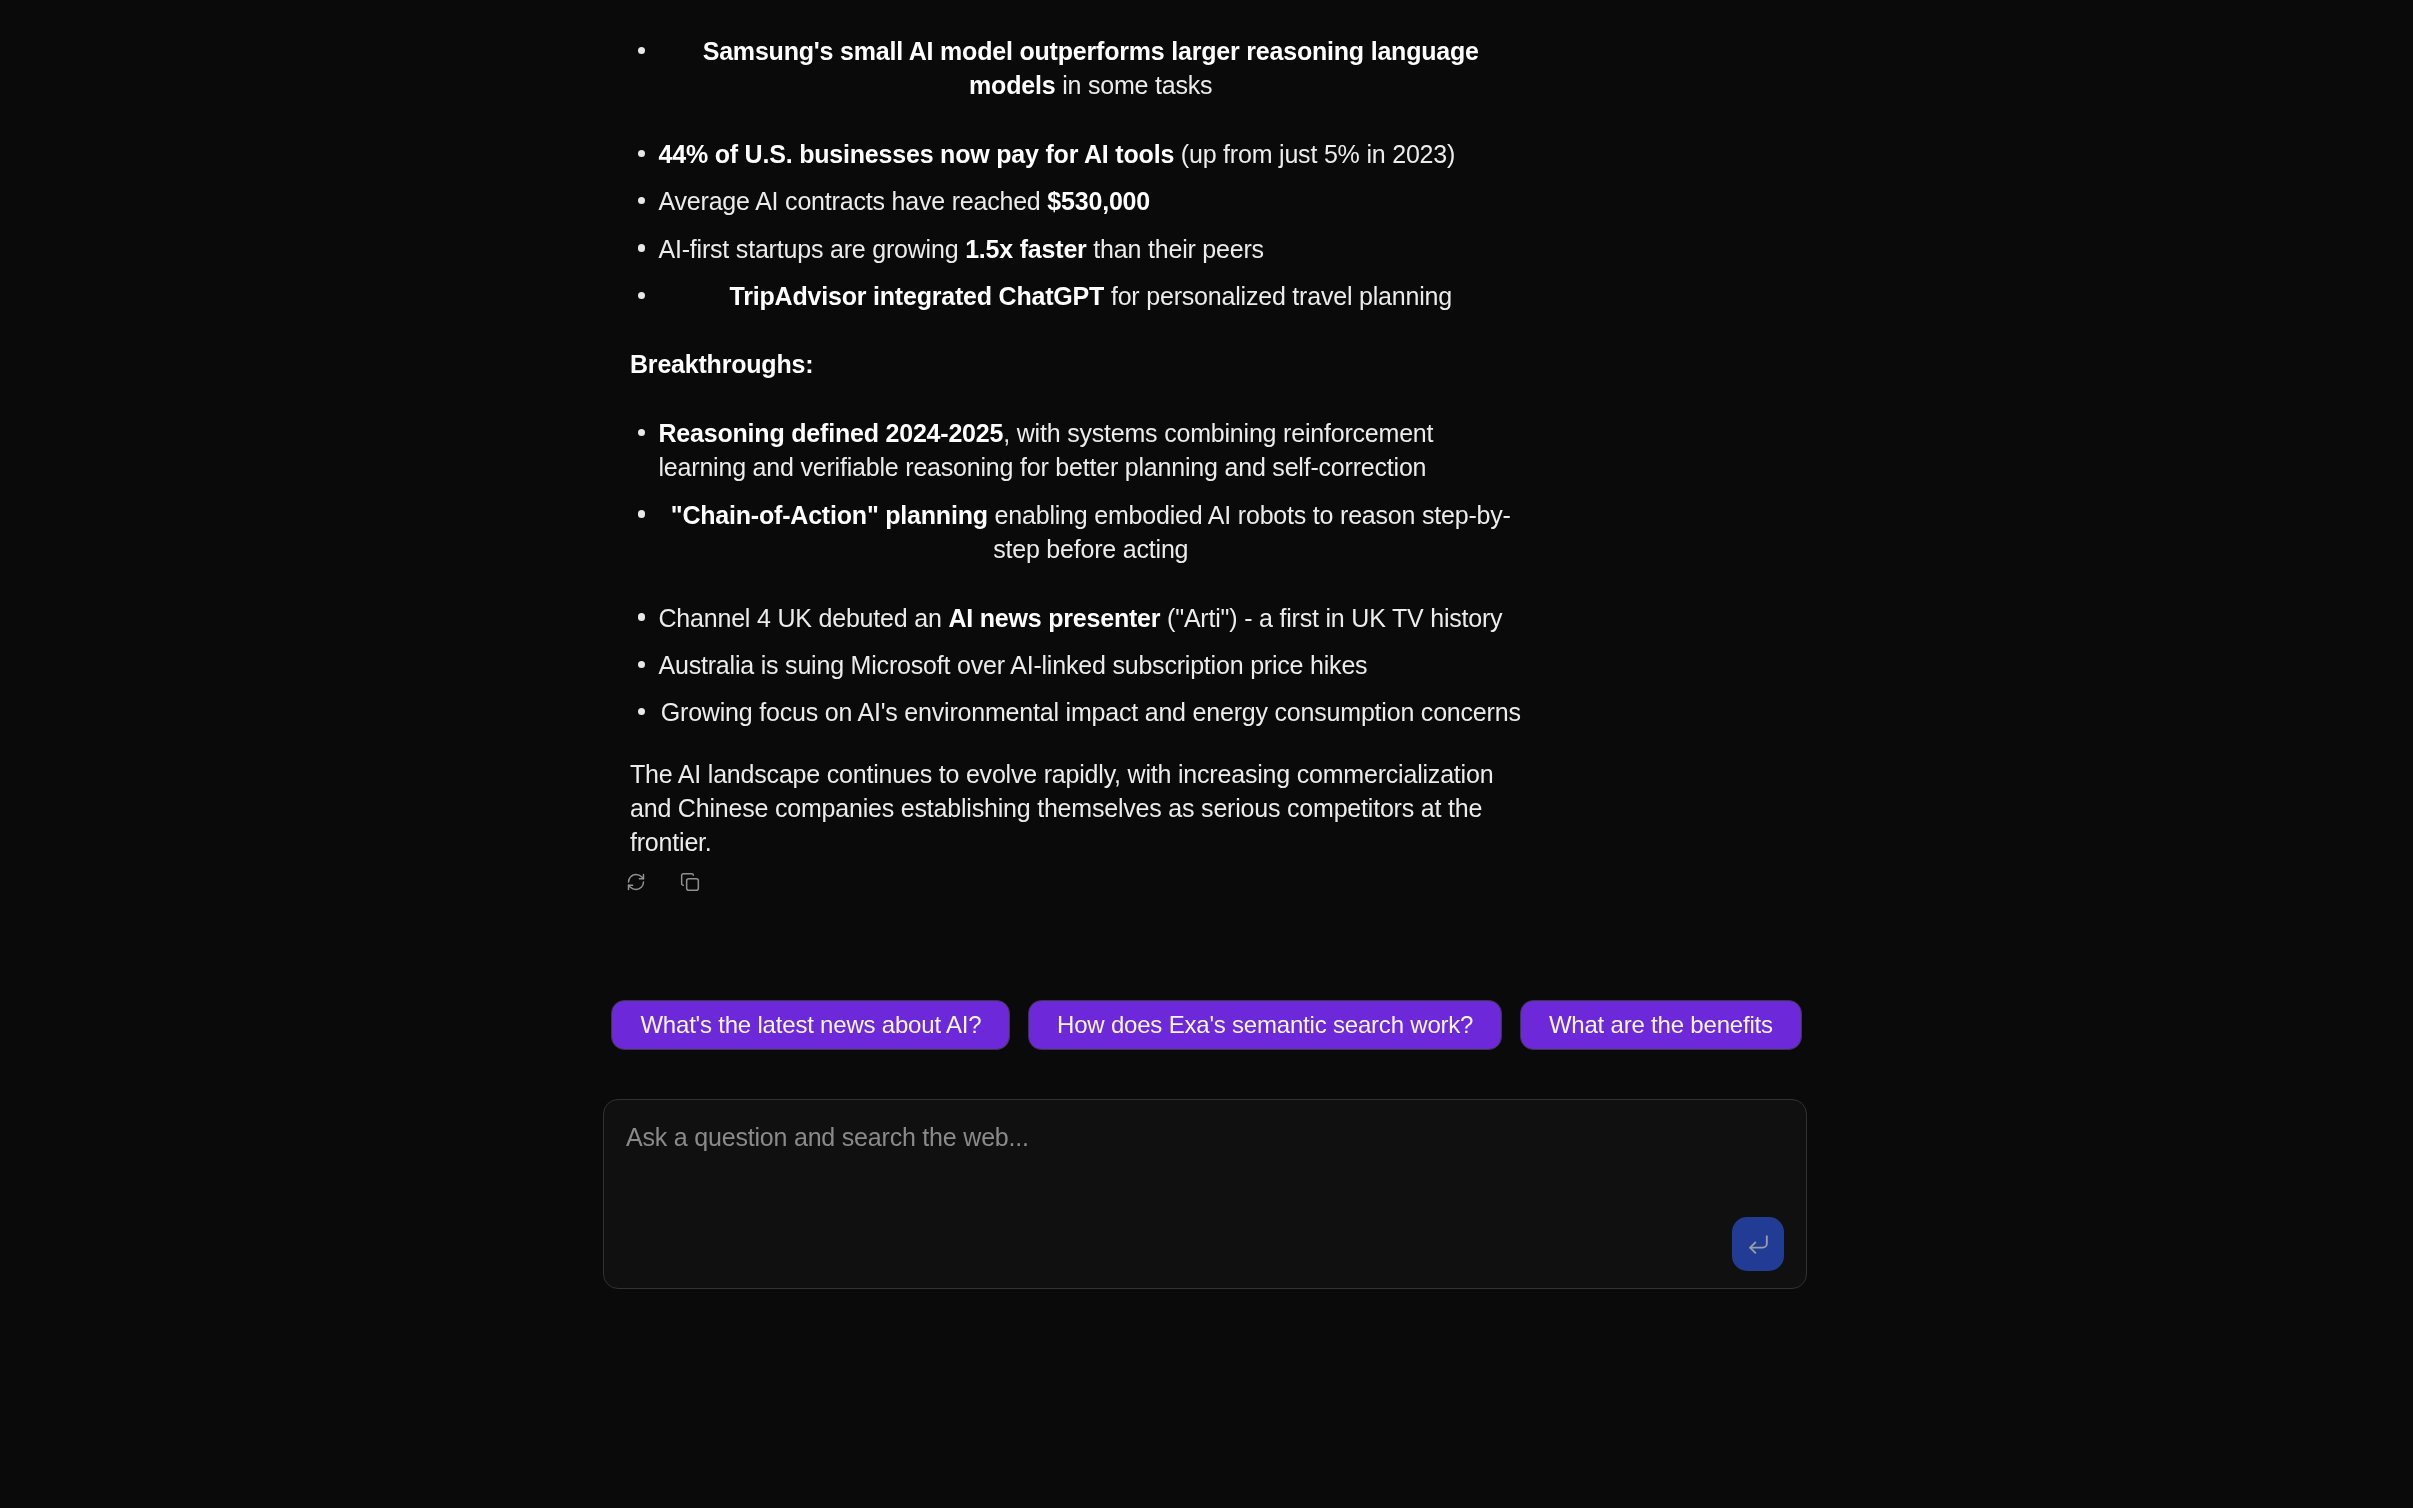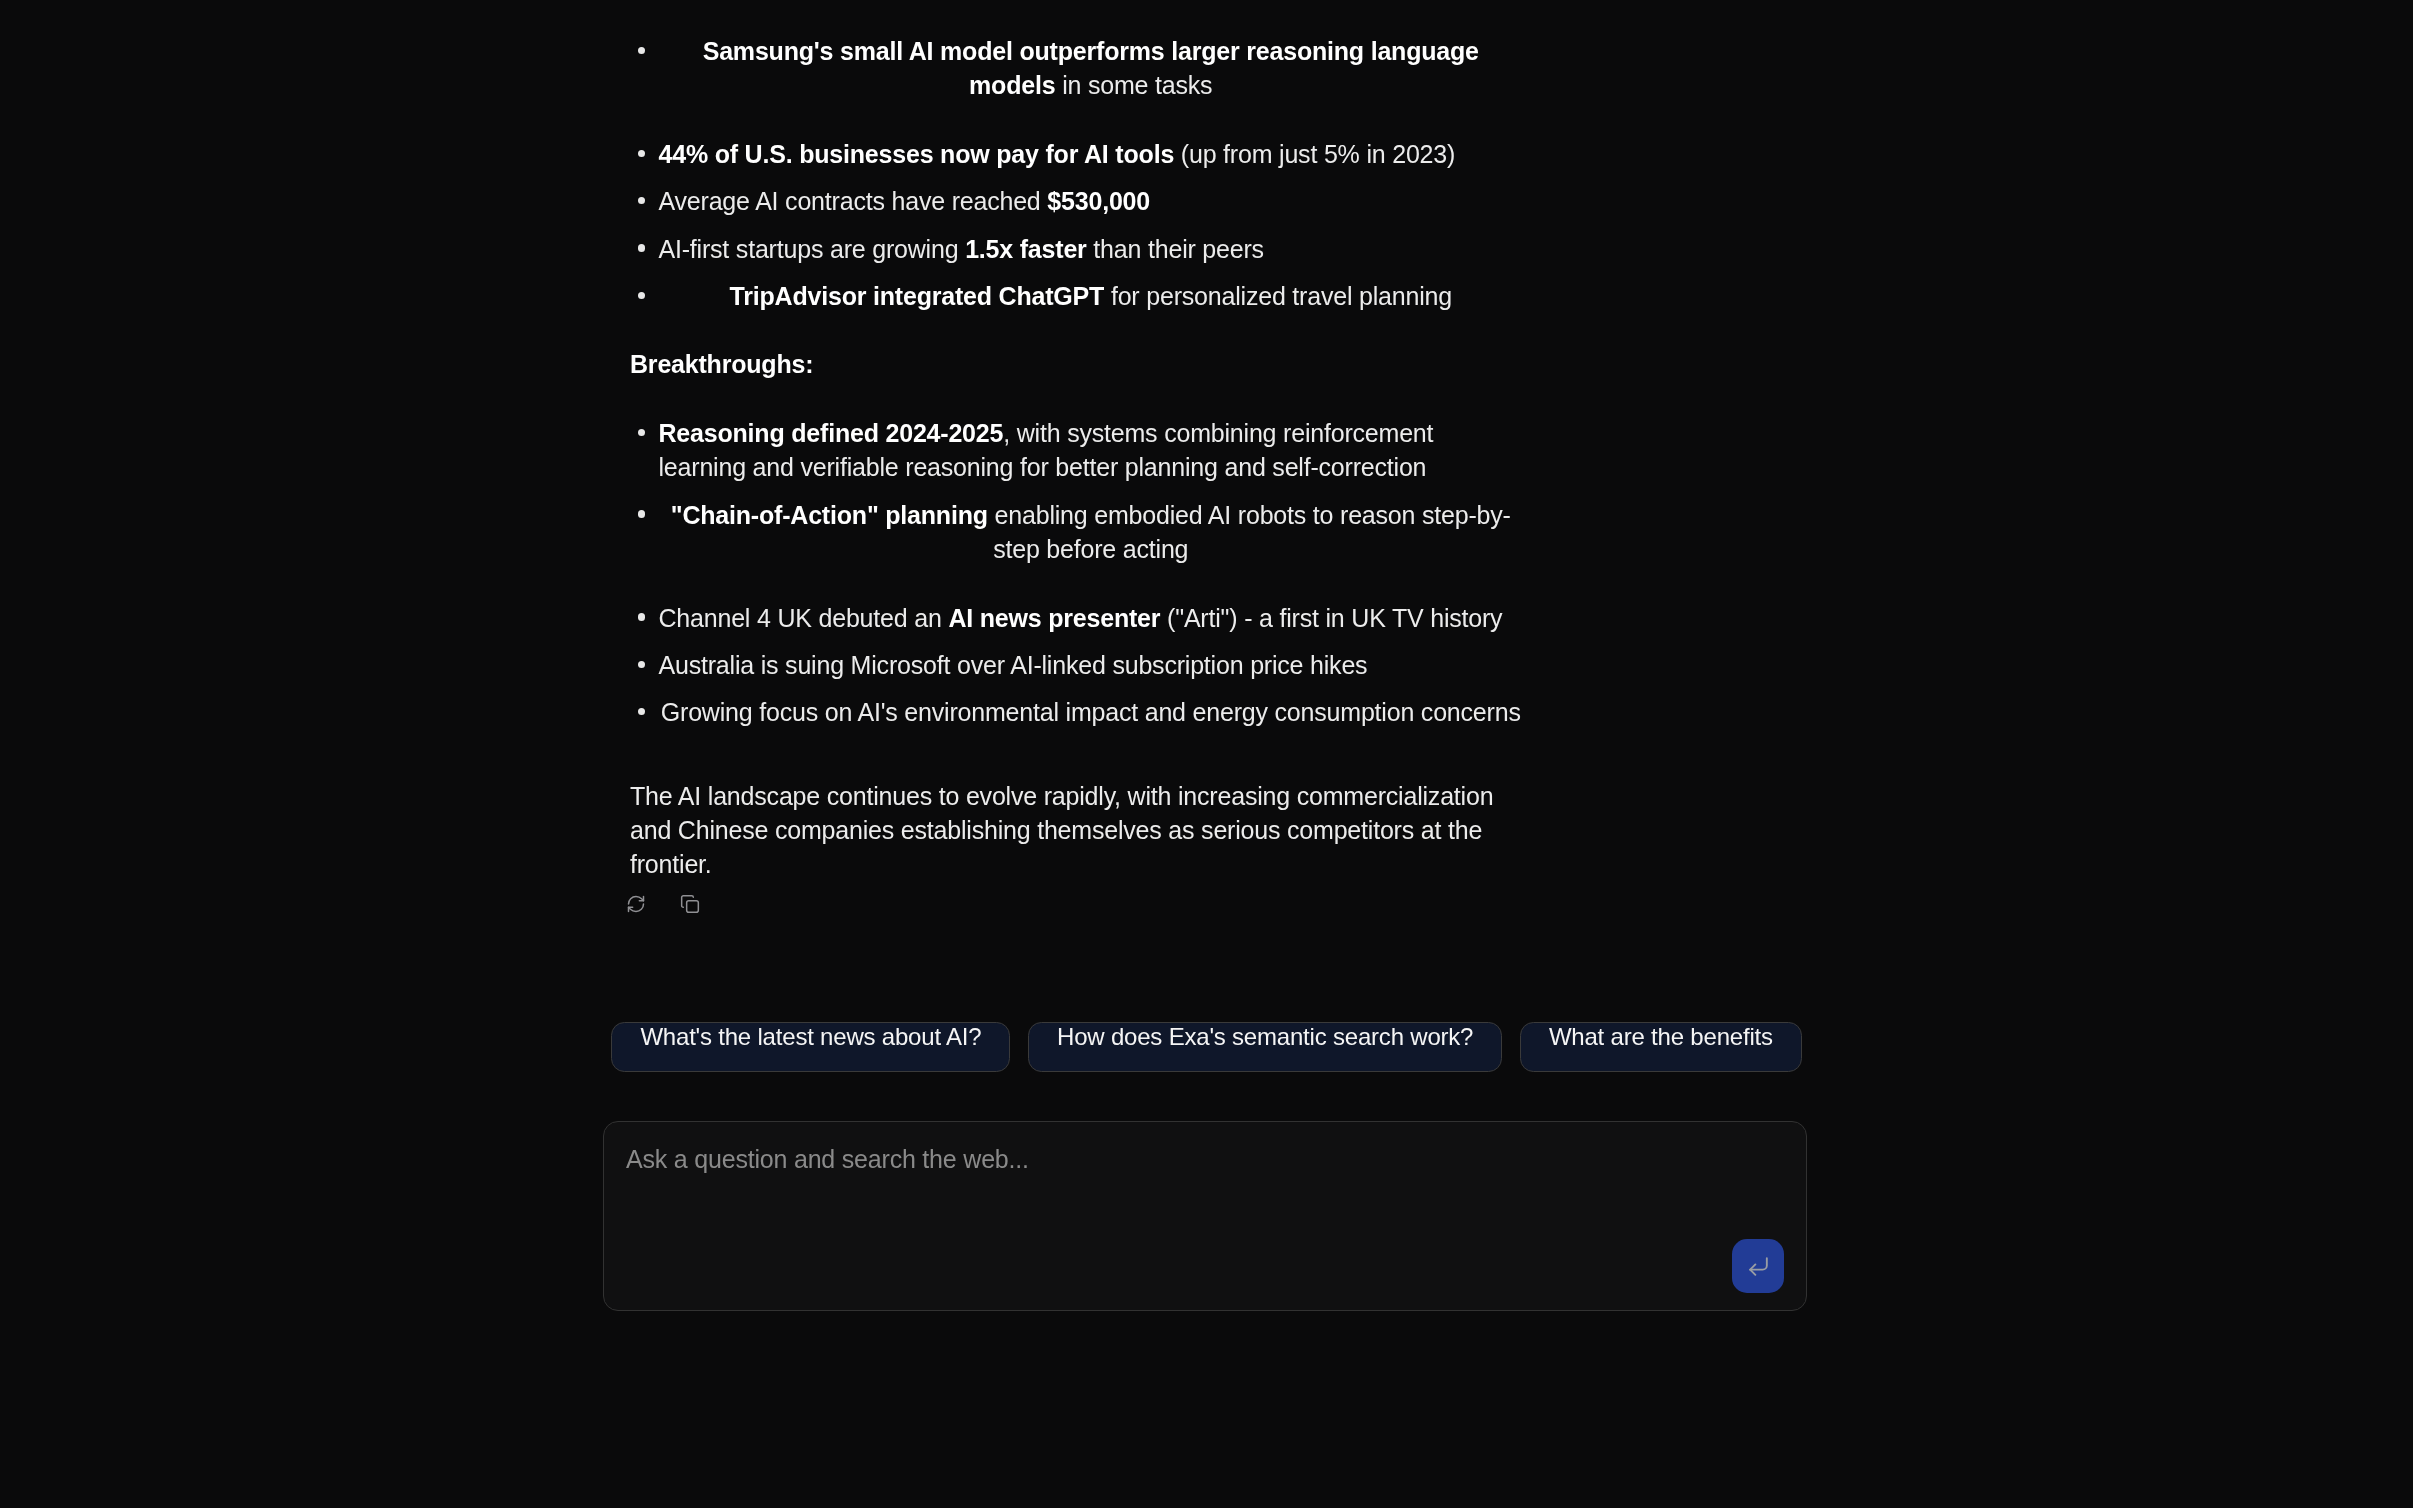--- a/index.html
+++ b/index.html
@@ -38,21 +38,21 @@
   .msg-list li { position: relative; margin: 0 0 13.4px 0; }
   .msg-list li:last-child { margin-bottom: 0; text-align: center; }
   .msg-list li::before {
     content: "";
     position: absolute;
     left: -21px; top: 12.6px;
     width: 7.5px; height: 7.5px;
     border-radius: 50%;
     background: #e8e8e8;
   }
-  .msg-paragraph { margin: 50px 0 0 0; }
+  .msg-paragraph { margin: 28px 0 0 0; }
   .message strong { color: #ffffff; font-weight: 700; }
   
   .msg-actions {
     margin: 11.7px 0 0 22px;
     display: flex;
     align-items: center;
     gap: 32px;
   }
   .icon-btn {
     width: 22px; height: 22px;
@@ -69,27 +69,27 @@
     display: flex;
     gap: 17.6px;
     overflow: hidden;
     white-space: nowrap;
   }
   .chip {
     flex: 0 0 auto;
     height: 50px;
     border-radius: 13.4px;
     border: 1.7px solid #3a3a3a;
-    background: #0f172a;
+    background: #6d28d9;
     color: #f5f5f5;
     font-family: inherit;
     font-size: 24px;
     letter-spacing: -0.2px;
     padding: 0 28px;
-    display: flex; 
+    display: flex; align-items: center;
     cursor: pointer;
   }
   
   .composer {
     margin-top: 49px;
     width: 1204px;
     height: 190px;
     box-sizing: border-box;
     background: #101011;
     border: 1.7px solid #323232;

